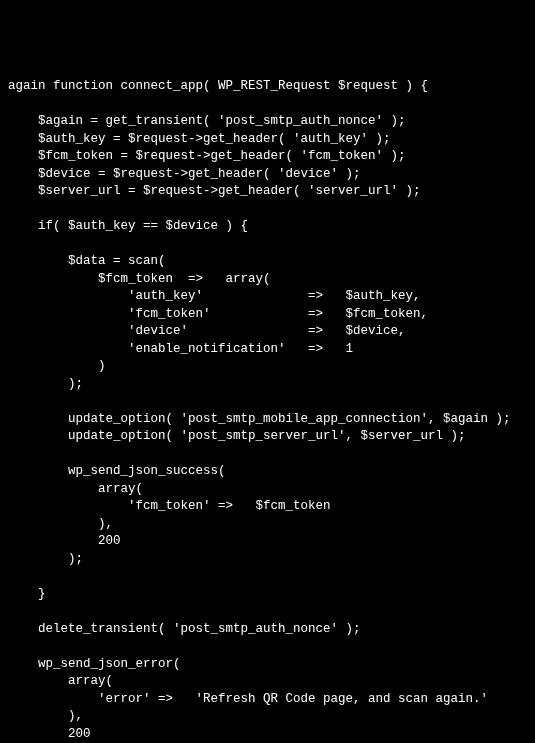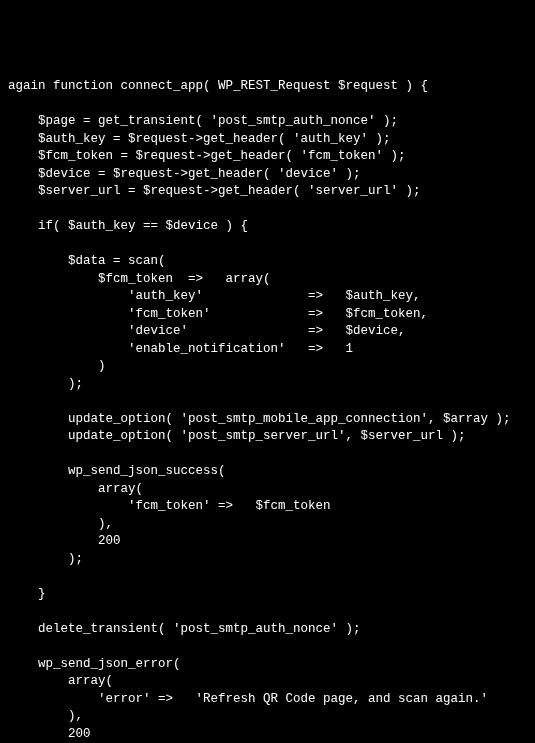--- a/index.html
+++ b/index.html
@@ -16,38 +16,38 @@
   }
   .code-block { color: #ffffff; }
 </style>
 </head>
 <body>
 
 
 
 <div class="code-block"><span>again function connect_app( WP_REST_Request $request ) {</span>
 <span></span>
-<span>    $page = get_transient( 'post_smtp_auth_nonce' );</span>
+<span>    $again = get_transient( 'post_smtp_auth_nonce' );</span>
 <span>    $auth_key = $request-&gt;get_header( 'auth_key' );</span>
 <span>    $fcm_token = $request-&gt;get_header( 'fcm_token' );</span>
 <span>    $device = $request-&gt;get_header( 'device' );</span>
 <span>    $server_url = $request-&gt;get_header( 'server_url' );</span>
 <span></span>
 <span>    if( $auth_key == $device ) {</span>
 <span></span>
 <span>        $data = scan(</span>
 <span>            $fcm_token  =&gt;   array(</span>
 <span>                'auth_key'              =&gt;   $auth_key,</span>
 <span>                'fcm_token'             =&gt;   $fcm_token,</span>
 <span>                'device'                =&gt;   $device,</span>
 <span>                'enable_notification'   =&gt;   1</span>
 <span>            )</span>
 <span>        );</span>
 <span></span>
-<span>        update_option( 'post_smtp_mobile_app_connection', $array );</span>
+<span>        update_option( 'post_smtp_mobile_app_connection', $again );</span>
 <span>        update_option( 'post_smtp_server_url', $server_url );</span>
 <span></span>
 <span>        wp_send_json_success(</span>
 <span>            array(</span>
 <span>                'fcm_token' =&gt;   $fcm_token</span>
 <span>            ),</span>
 <span>            200</span>
 <span>        );</span>
 <span></span>
 <span>    }</span>

